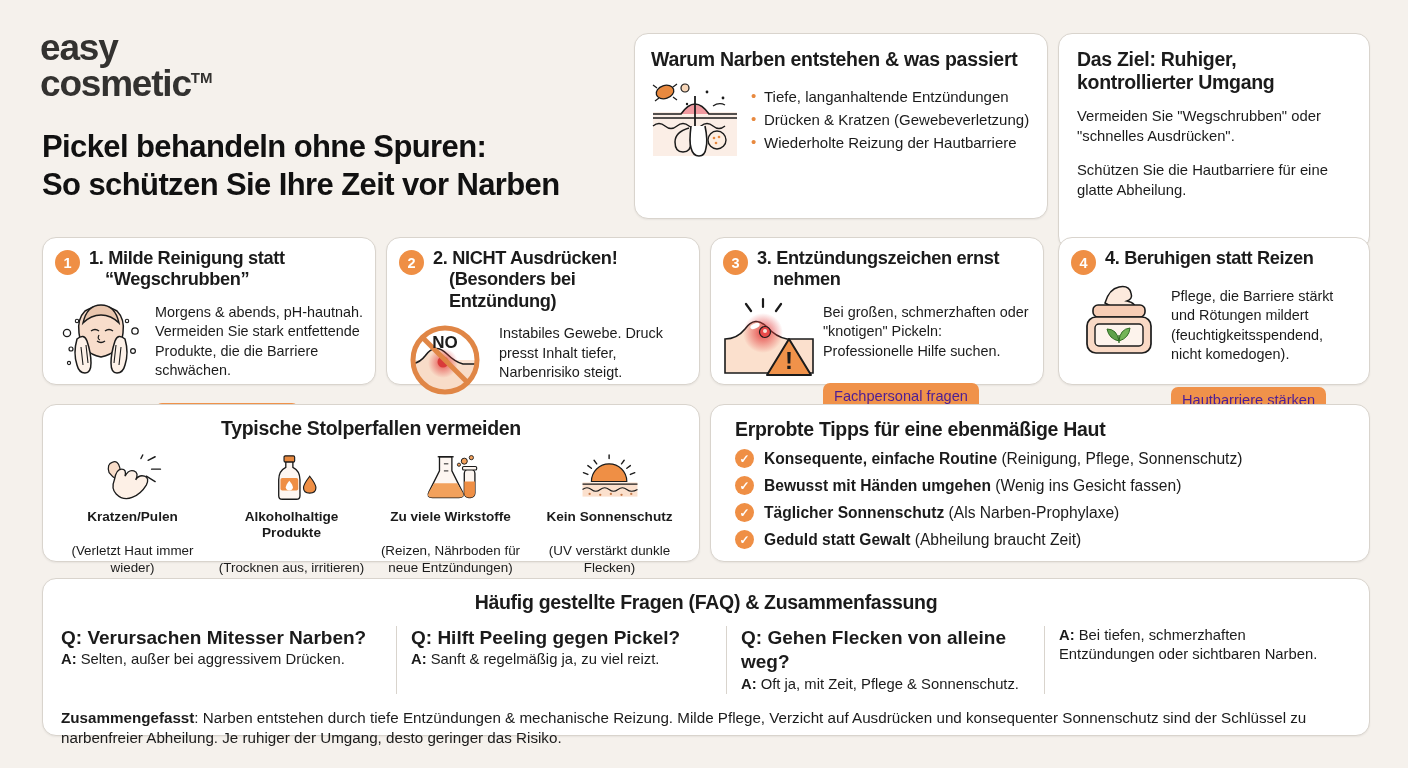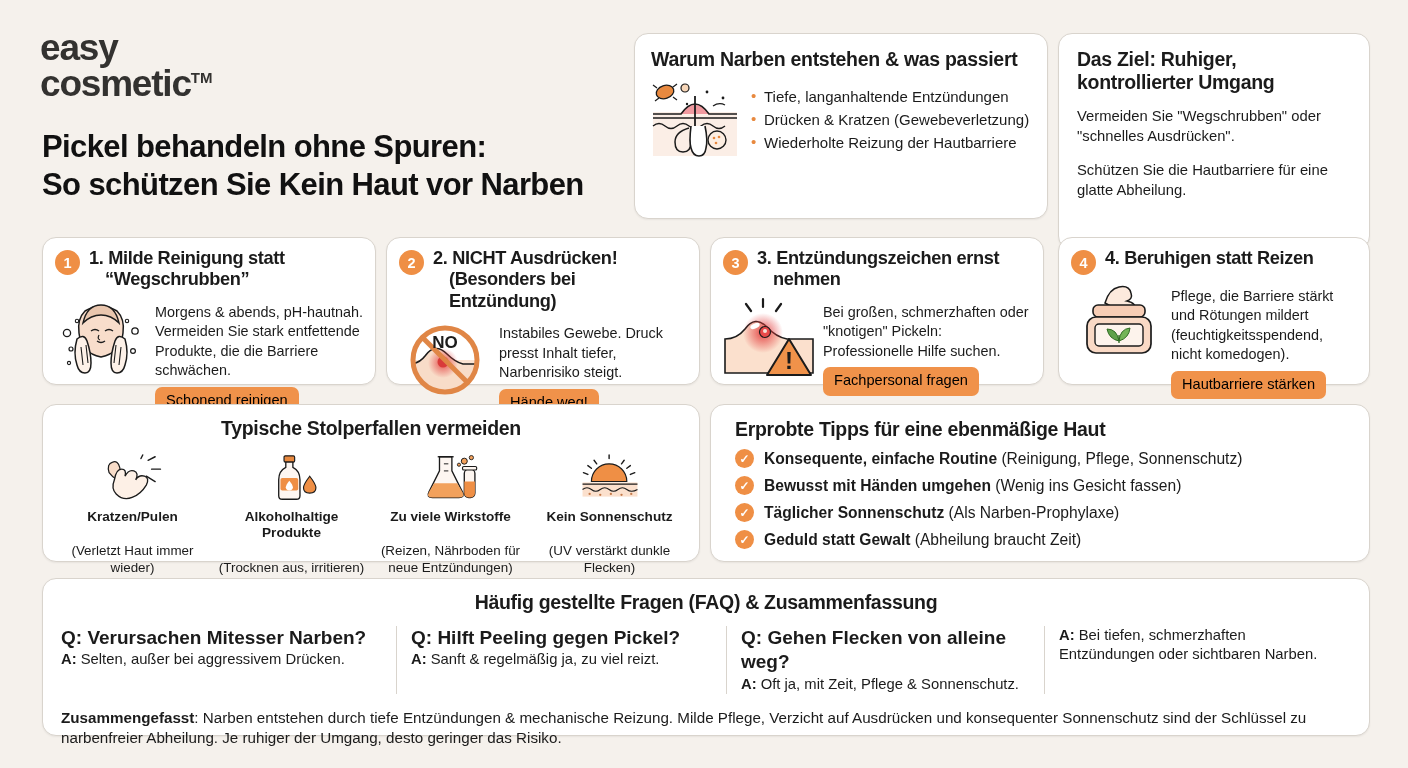--- a/index.html
+++ b/index.html
@@ -73,22 +73,22 @@
   .step-title {
     font-size: 18.2px; font-weight: 700; line-height: 1.18; letter-spacing: -0.35px;
   }
   .step-title .sub { display: block; padding-left: 16px; }
   .step-title .sub0 { display: block; padding-left: 0; }
 
   .step-body { display: flex; gap: 8px; margin-top: 4px; align-items: flex-start; }
   .step-figure { flex: 0 0 auto; width: 92px; height: 84px; }
   .step-text { flex: 1 1 auto; font-size: 14.4px; line-height: 1.35; padding-top: 8px; }
   .badge {
-    display: inline-block; margin-top: 6px;
-    background: #f0924a; color: #000000;
+    display: inline-block; margin-top: 22px;
+    background: #f0924a; color: #4c1d95;
     font-size: 14.6px; font-weight: 500;
     border-radius: 7px; padding: 4px 11px 5px 11px;
     white-space: nowrap;
   }
   .badge-row { display: flex; }
   #step-1 .badge-row, #step-2 .badge-row { justify-content: flex-start; }
 
   
   #pitfalls { left: 42px; top: 404px; width: 658px; height: 158px; padding: 12px 10px 0 10px; }
   .sec-title { font-size: 19.5px; font-weight: 700; text-align: center; letter-spacing: -0.3px; }
@@ -134,21 +134,21 @@
 
 <div class="page">
 
   <div class="brand">
     <div class="brand-line">easy</div>
     <div class="brand-line second"><span>cosmetic</span><span class="brand-tm">TM</span></div>
   </div>
 
   <h1 class="headline">
     <span>Pickel behandeln ohne Spuren:</span><br>
-    <span>So schützen Sie Kein Haut vor Narben</span>
+    <span>So schützen Sie Ihre Zeit vor Narben</span>
   </h1>
 
   <section class="card" id="card-why">
     <div class="info-title">Warum Narben entstehen &amp; was passiert</div>
     <div class="why-body">
       <div class="why-figure">
         <svg viewBox="0 0 88 78" width="88" height="78">
           <rect x="2" y="32" width="84" height="44" fill="#fbeee6"></rect>
           <path d="M2 34 H30 Q44 14 58 34 H86" fill="#f09aa0" stroke="#1b1b1b" stroke-width="1.6"></path>
           <path d="M2 38 H86" stroke="#1b1b1b" stroke-width="1.4" fill="none"></path>

